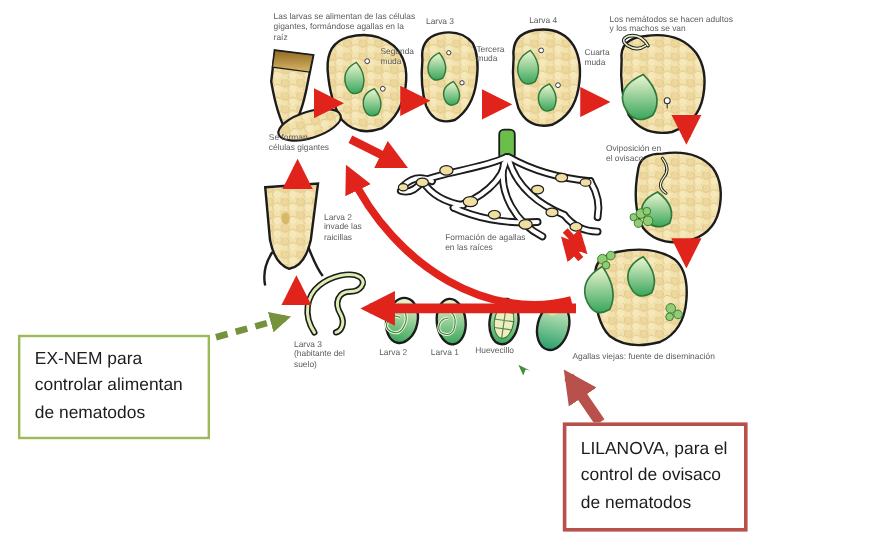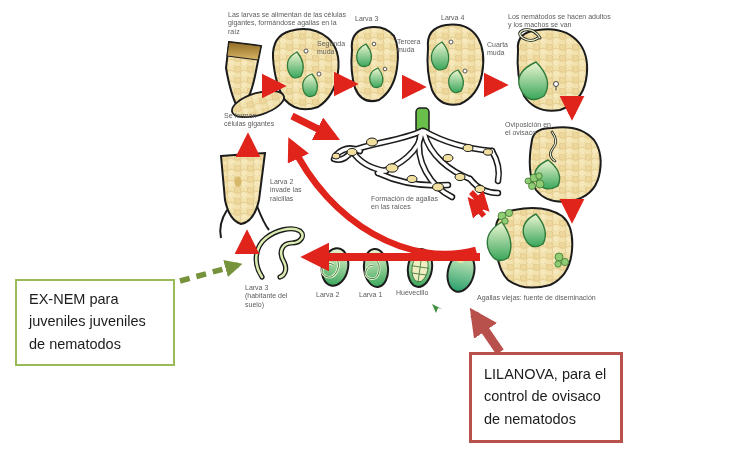--- a/index.html
+++ b/index.html
@@ -225,16 +225,16 @@
 <div class="dlabel" style="left:224px;top:112px;width:52px;">Se forman células gigantes</div>
 <div class="dlabel" style="left:270px;top:178px;width:42px;">Larva 2 invade las raicillas</div>
 <div class="dlabel" style="left:505px;top:121px;width:50px;">Oviposición en el ovisaco</div>
 <div class="dlabel" style="left:371px;top:195px;width:74px;">Formación de agallas en las raíces</div>
 <div class="dlabel" style="left:477px;top:294px;width:130px;">Agallas viejas: fuente de diseminación</div>
 <div class="dlabel" style="left:245px;top:284px;width:46px;">Larva 3 (habitante del suelo)</div>
 <div class="dlabel" style="left:316px;top:291px;width:32px;">Larva 2</div>
 <div class="dlabel" style="left:359px;top:291px;width:32px;">Larva 1</div>
 <div class="dlabel" style="left:396px;top:289px;width:46px;">Huevecillo</div>
 
-<div id="exnem-box" class="note-box">EX-NEM para juveniles juveniles de nematodos</div>
+<div id="exnem-box" class="note-box">EX-NEM para controlar alimentan de nematodos</div>
 <div id="lilanova-box" class="note-box">LILANOVA, para el control de ovisaco de nematodos</div>
 
 </div>
 
 </body></html>

